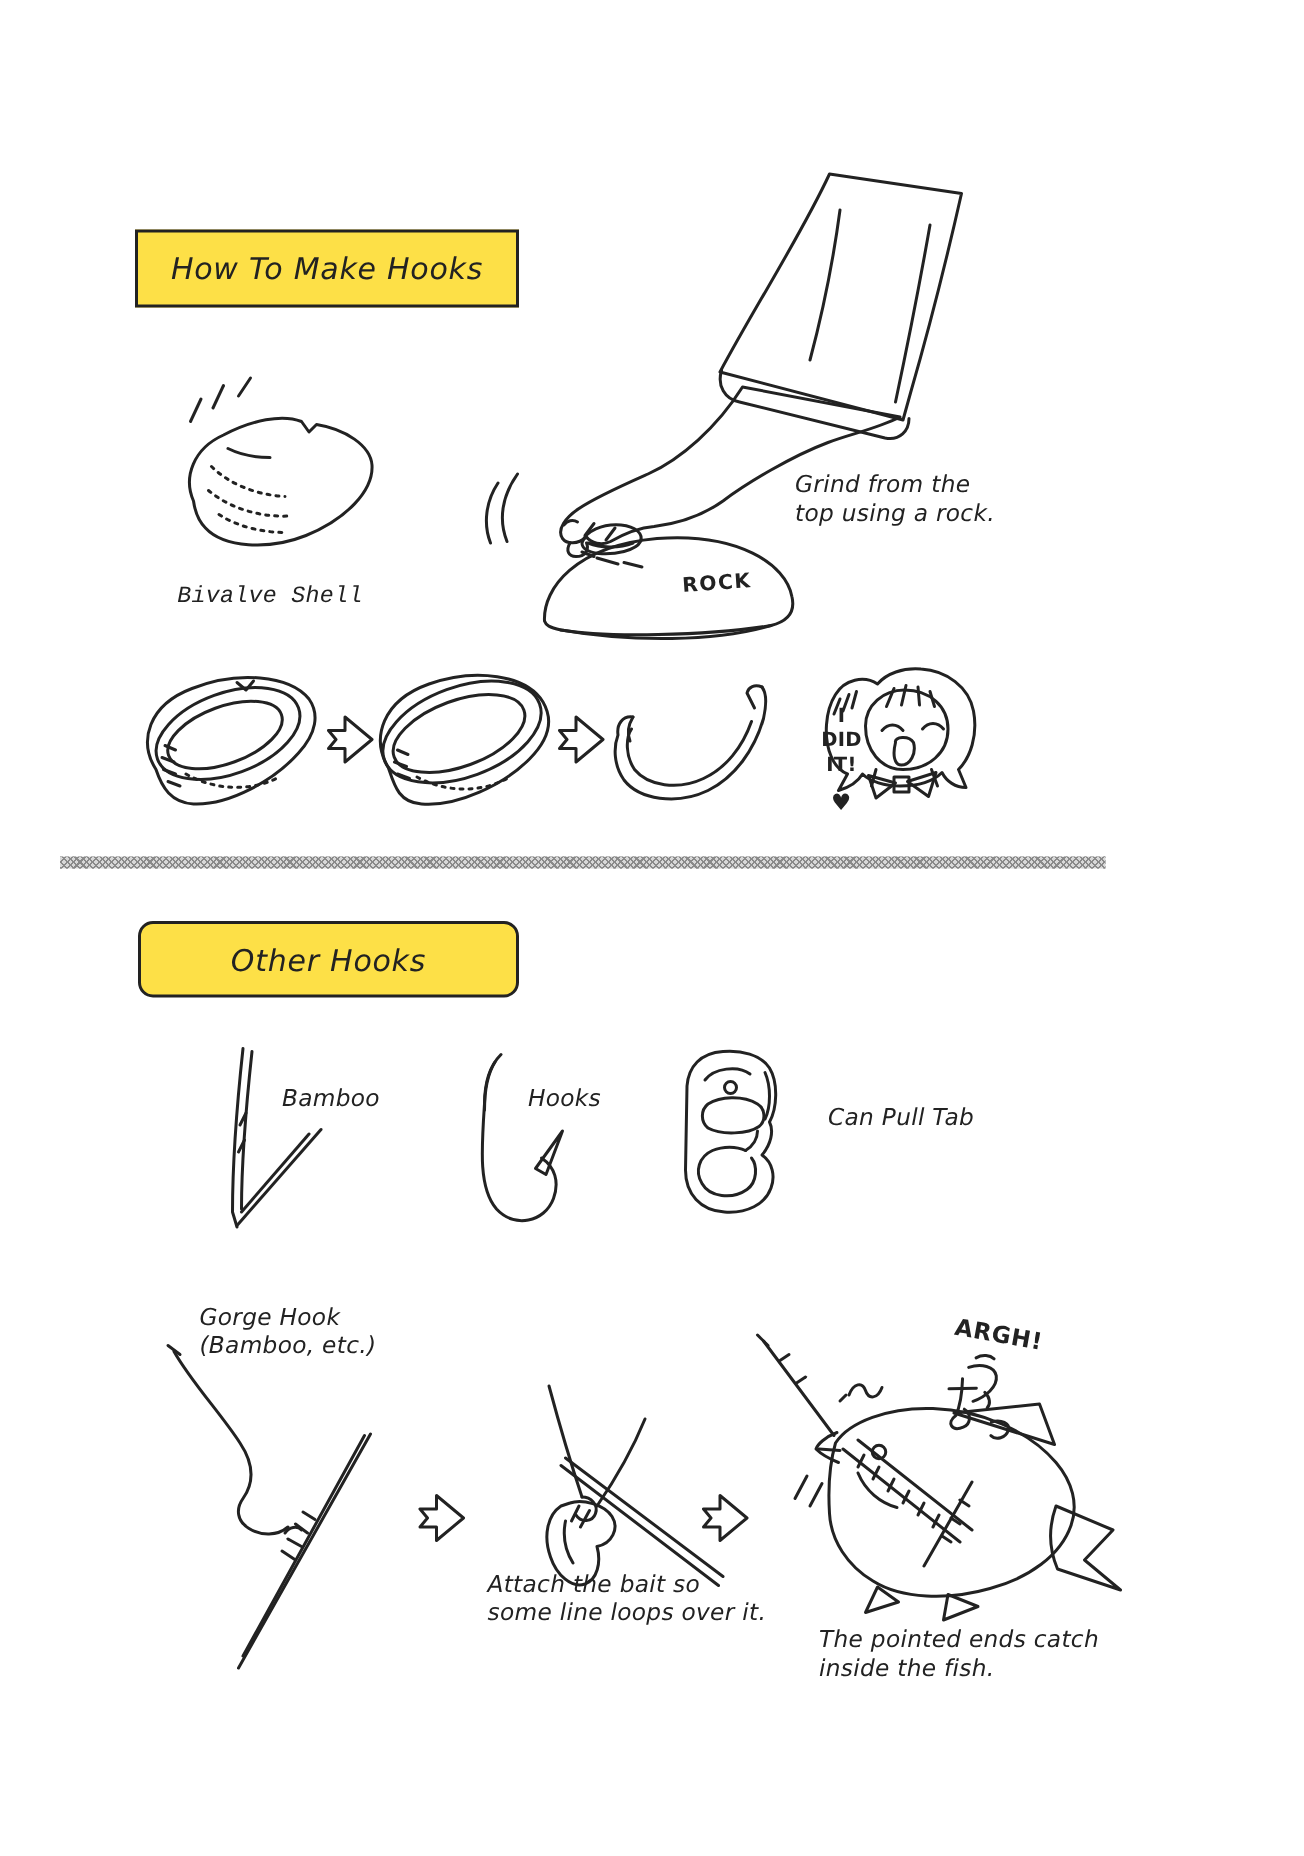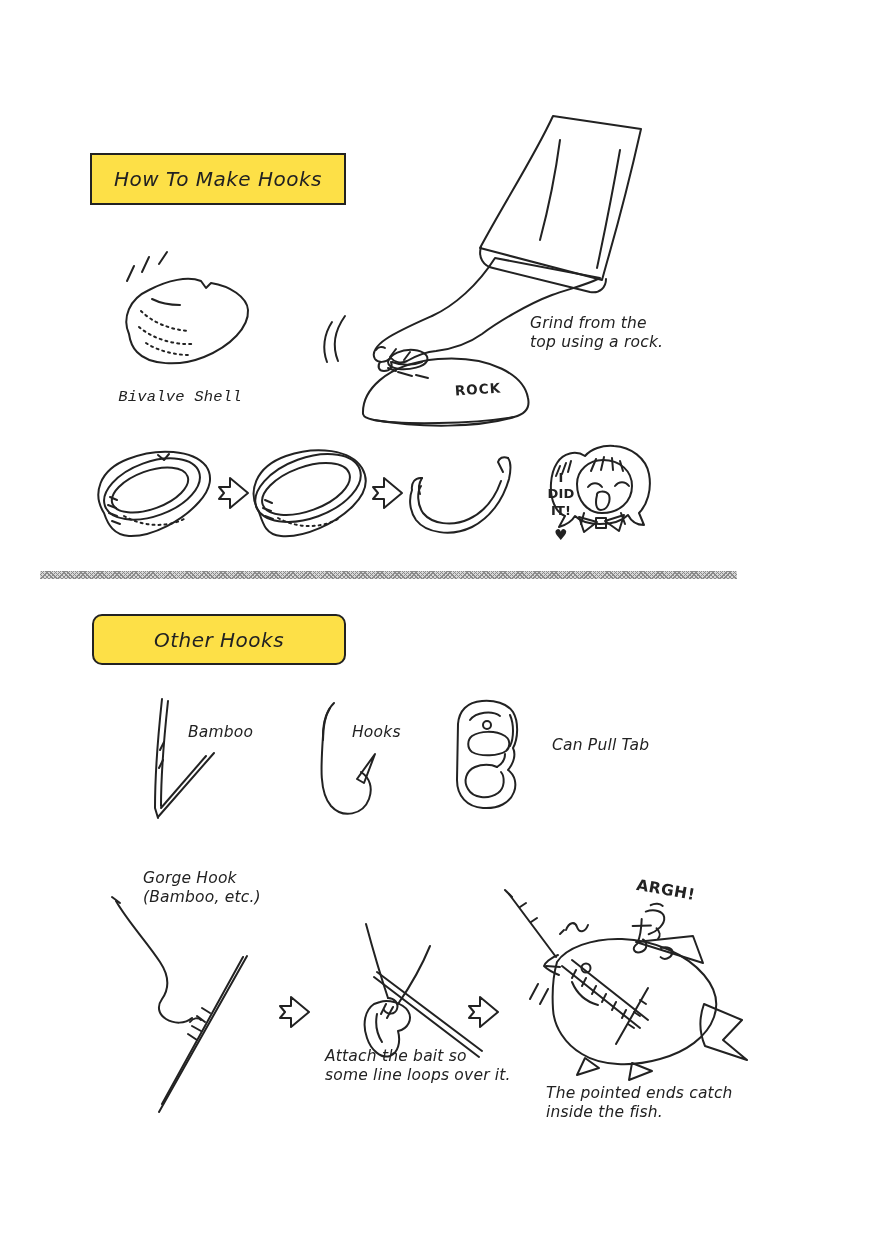--- a/index.html
+++ b/index.html
@@ -259,21 +259,21 @@
 DID
 IT!</span>
   <span class="heart" style="left:554px;top:526px;">♥</span>
 
   <div class="divider"></div>
 
   <span class="txt" style="left:188px;top:723px;width:72px;">Bamboo</span>
   <span class="txt" style="left:352px;top:723px;width:52px;">Hooks</span>
   <span class="txt" style="left:552px;top:721px;width:118px;margin-top:15px;">Can Pull Tab</span>
 
-  <span class="txt" style="left:143px;top:869px;width:140px;">Gorge Hook
+  <span class="txt" style="left:133px;top:869px;width:140px;">Gorge Hook
 (Bamboo, etc.)</span>
 
   <span class="txt bold-caps argh" style="left:636px;top:882px;width:72px;">ARGH!</span>
   <span class="jp-hidden" style="left:628px;top:905px;">うおっ</span>
 
   <span class="txt" style="left:325px;top:1047px;width:200px;">Attach the bait so
 some line loops over it.</span>
   <span class="txt" style="left:546px;top:1084px;width:195px;">The pointed ends catch
 inside the fish.</span>
 

